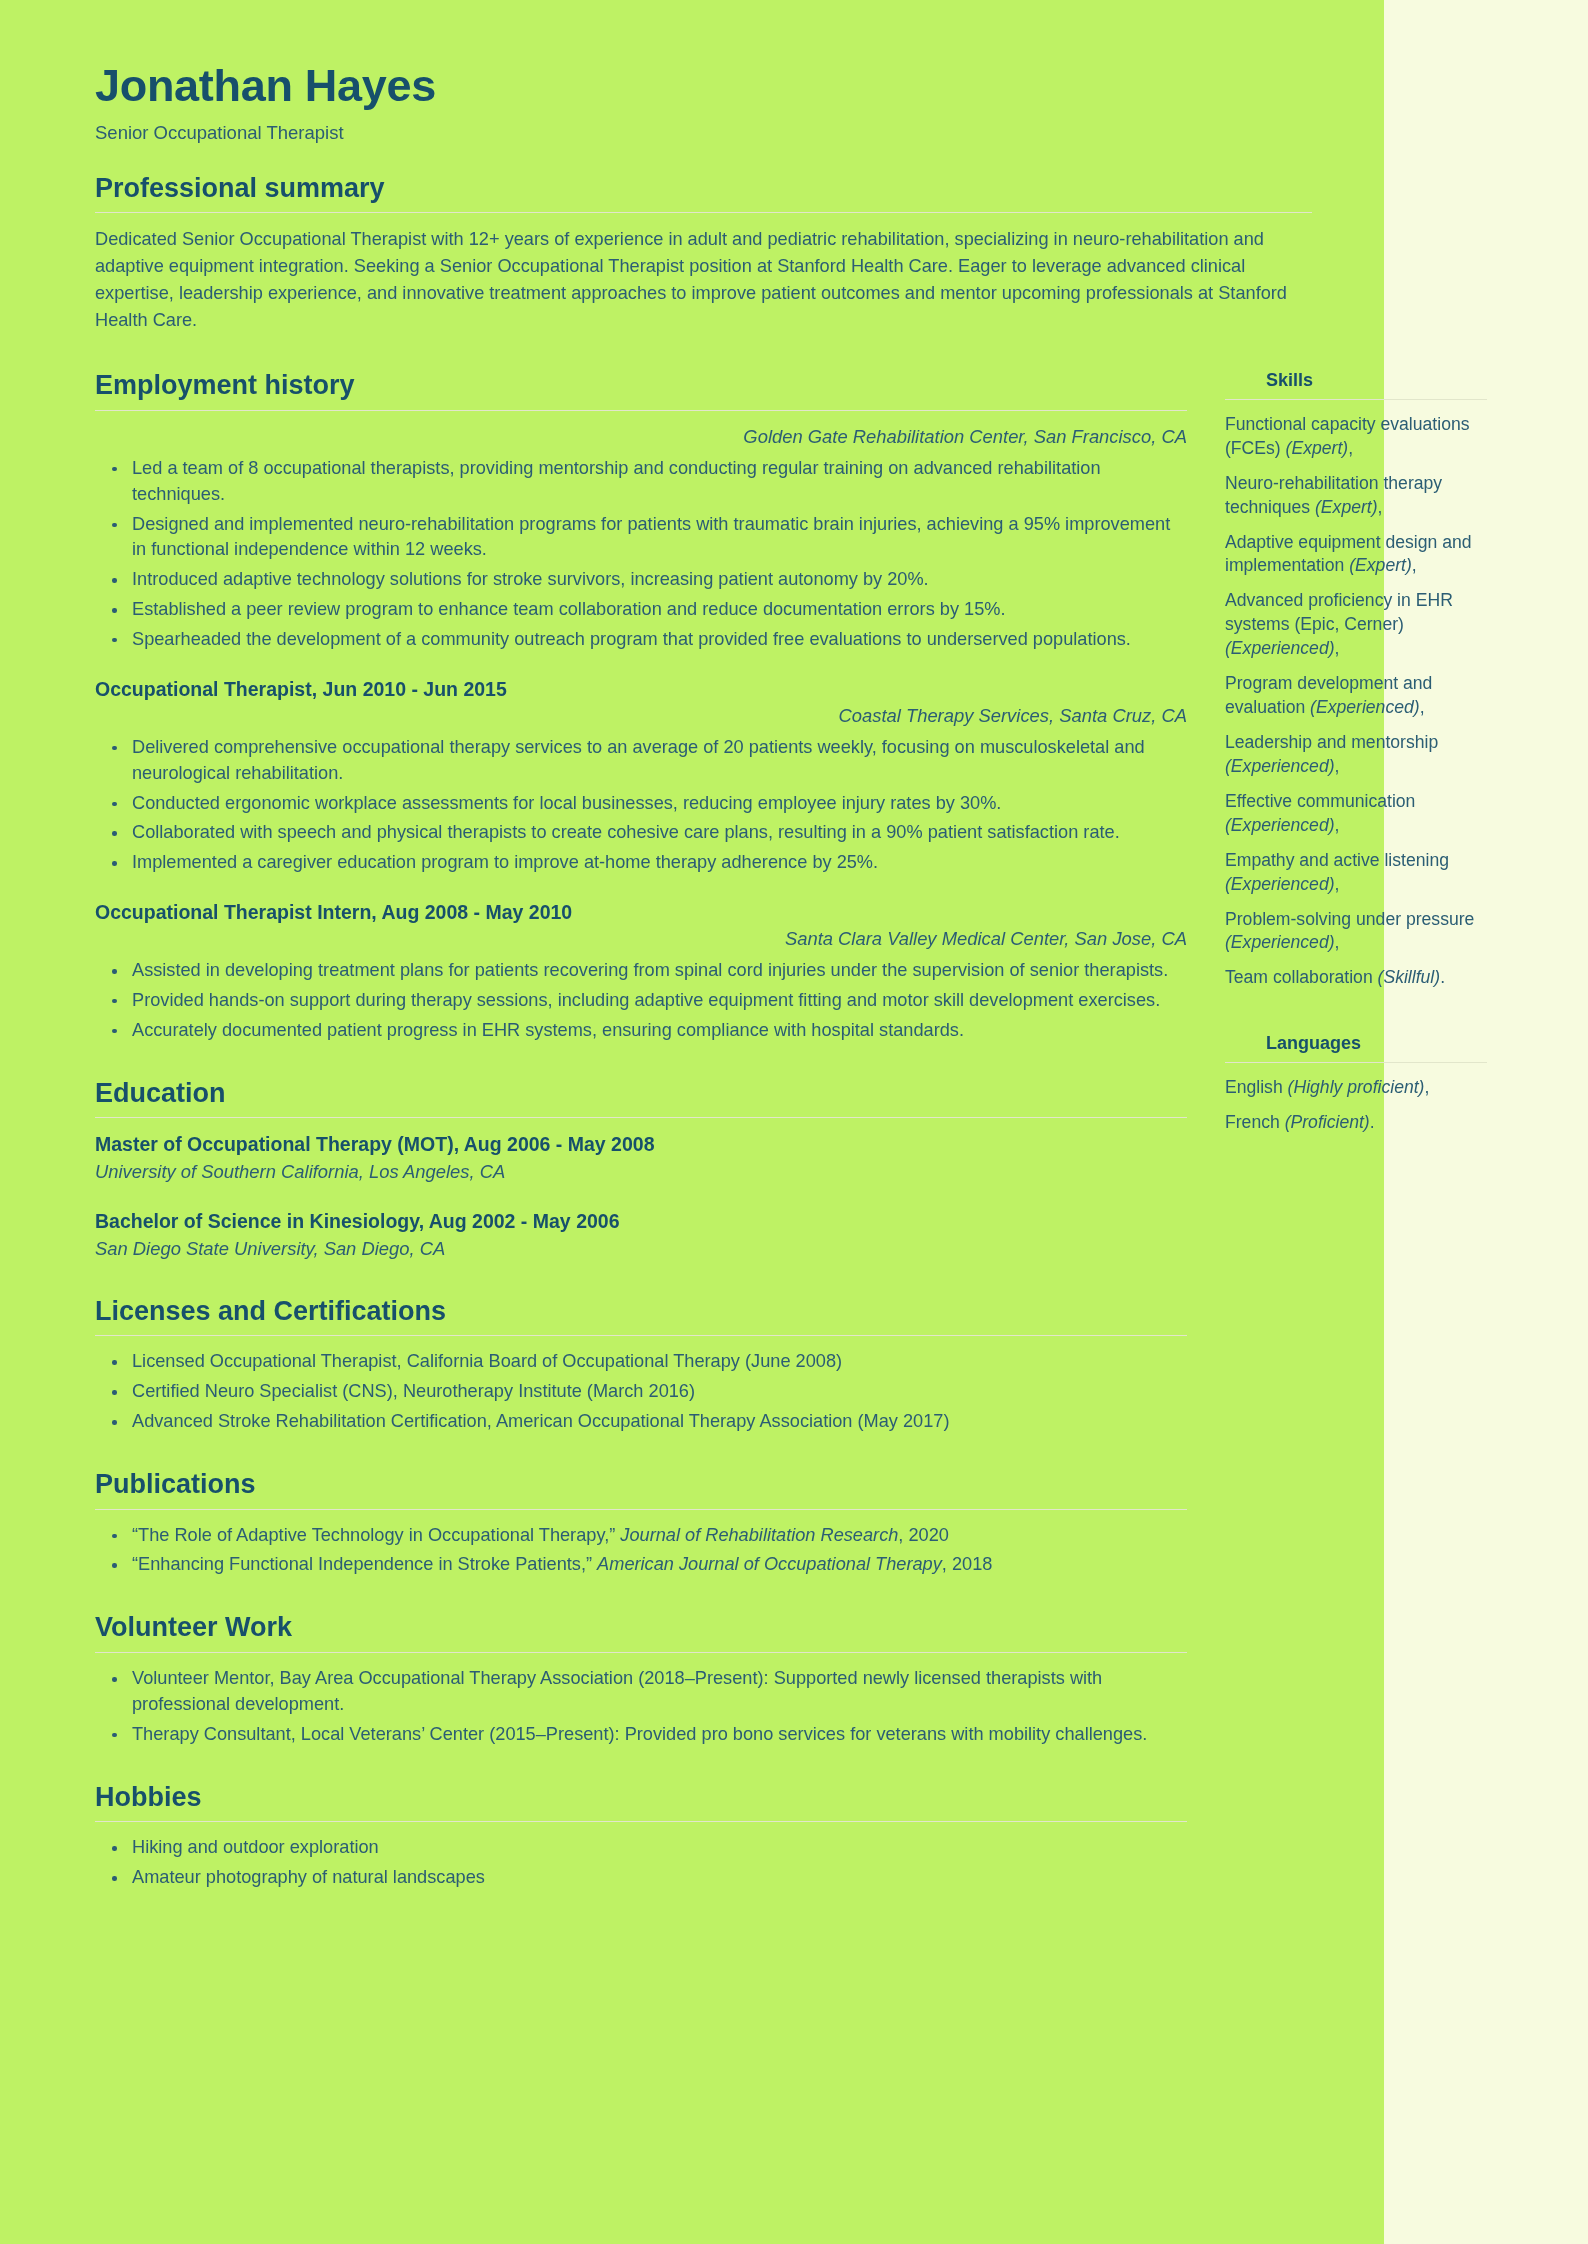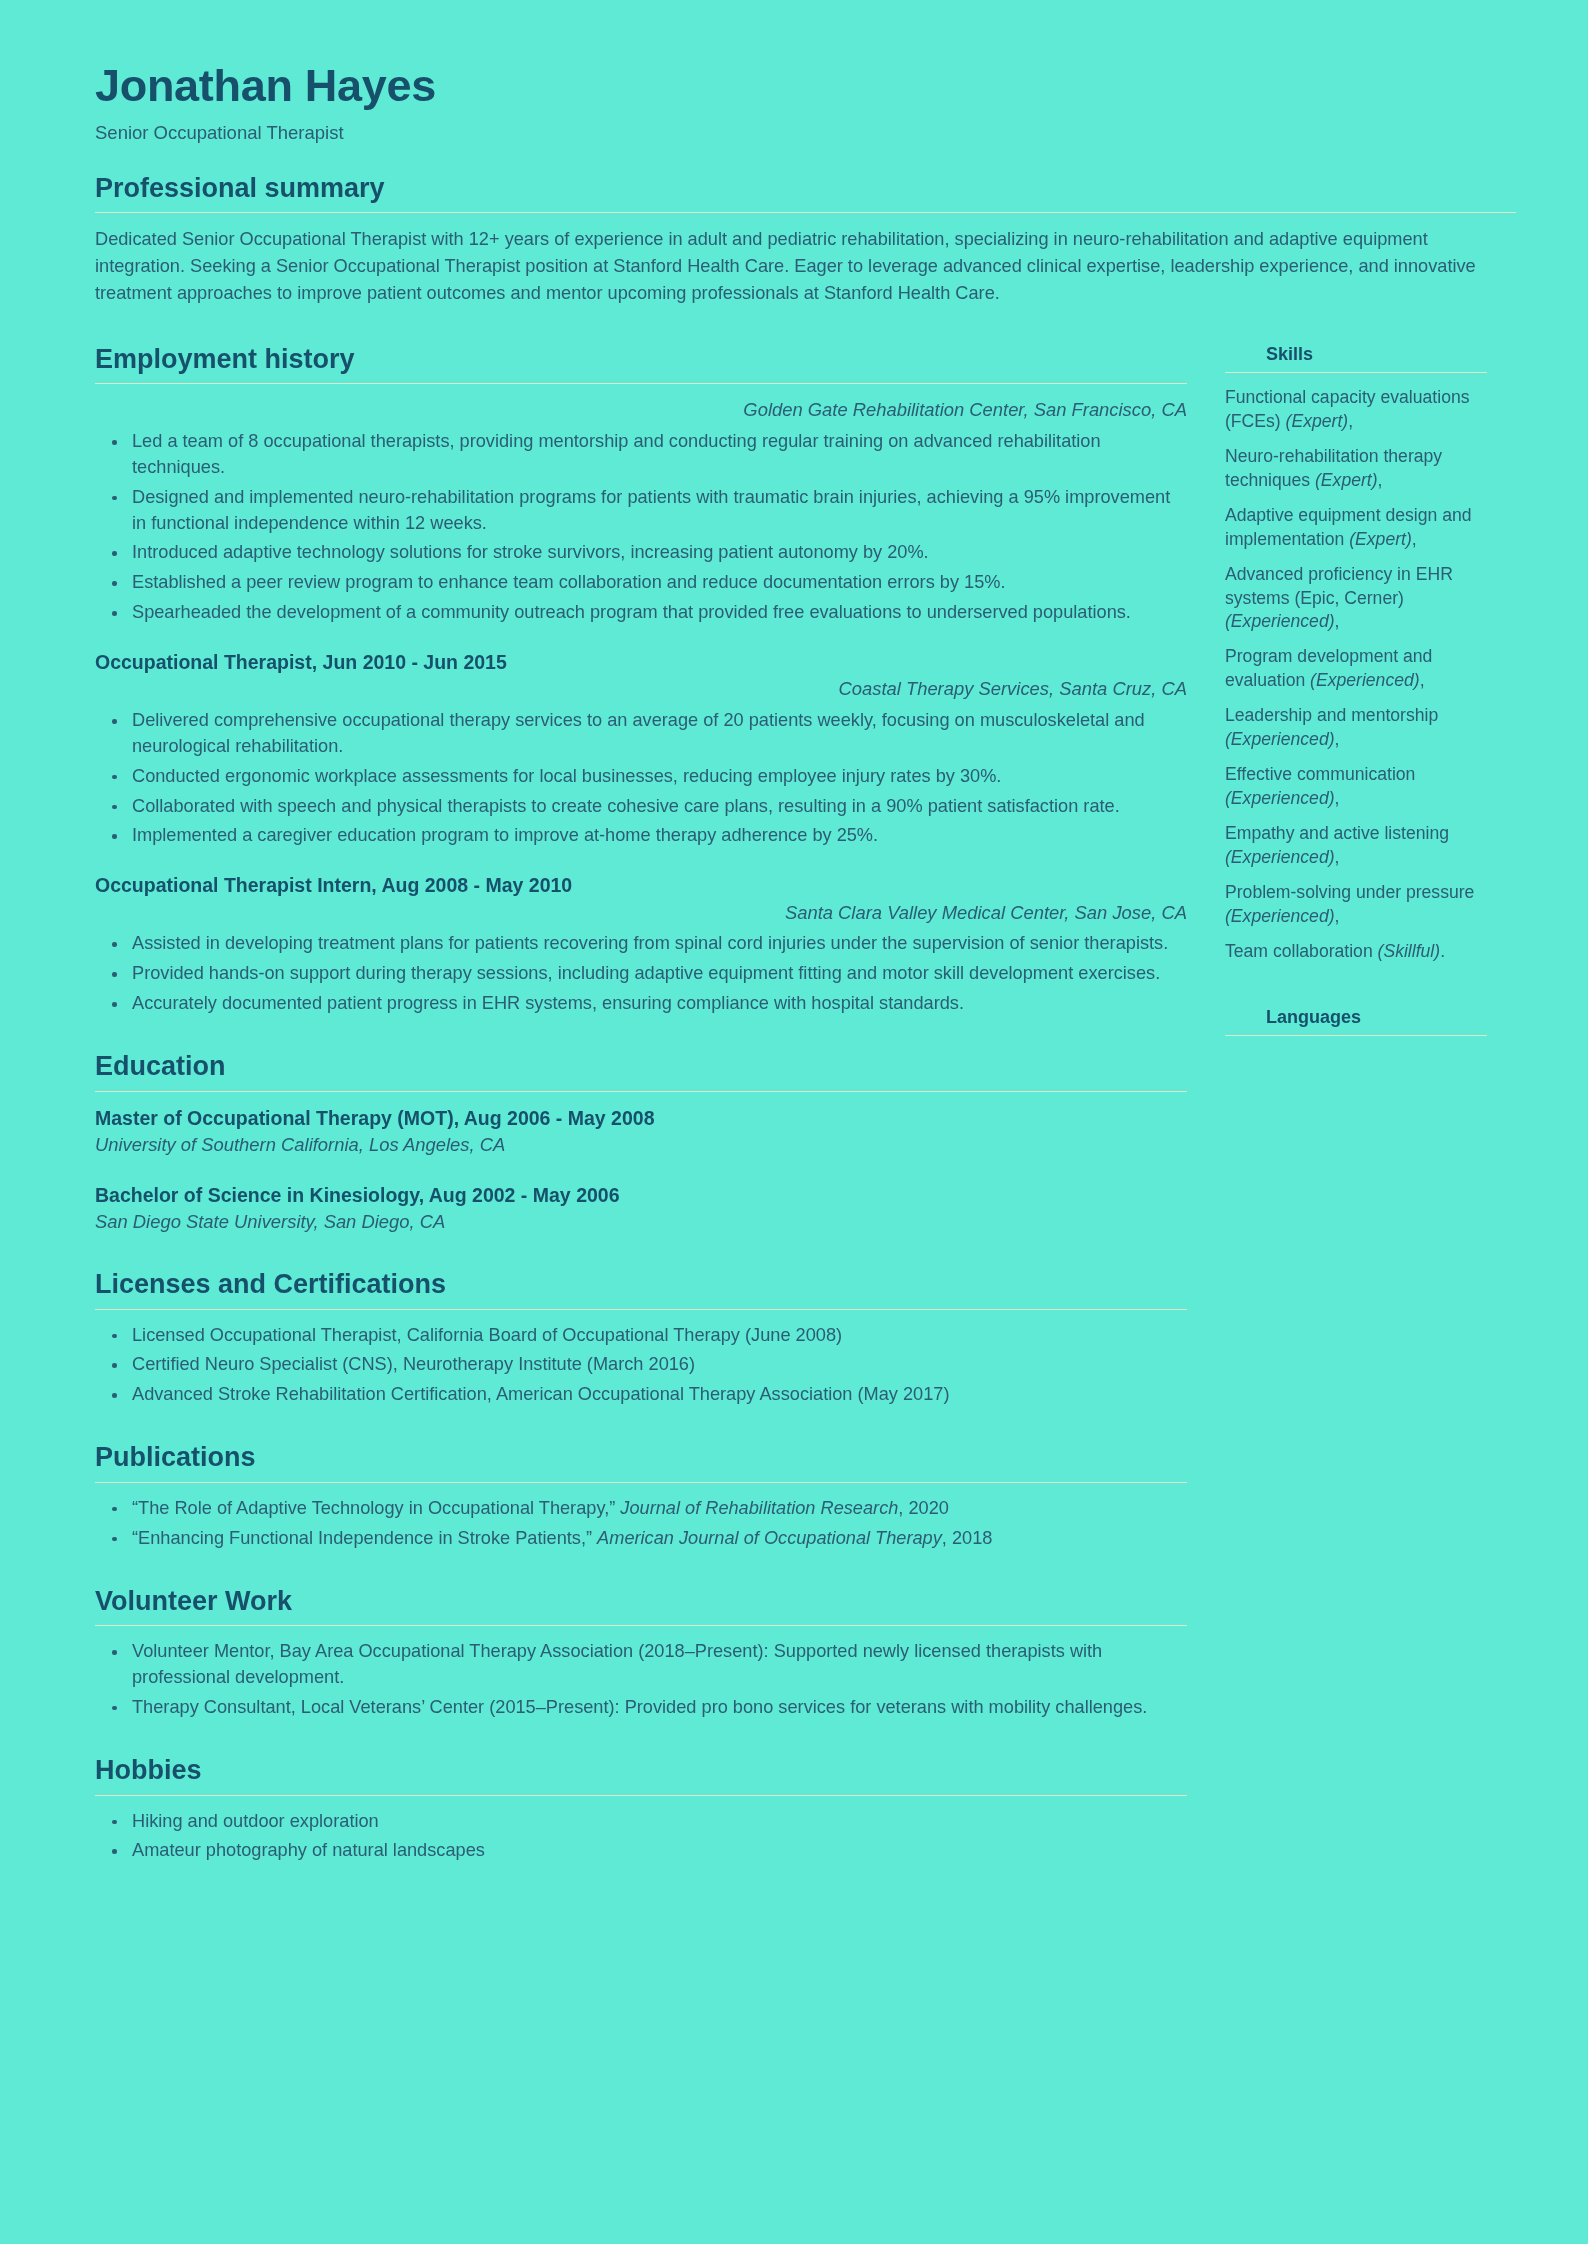--- a/index.html
+++ b/index.html
@@ -9,24 +9,24 @@
   body {
     width: 1588px;
     height: 2244px;
     background: #f7fbdf;
     font-family: "Liberation Sans", sans-serif;
     color: #1f4d63;
     -webkit-font-smoothing: antialiased;
   }
   .page {
     box-sizing: border-box;
-    width: 1588px;
+    width: 1384px;
     height: 2244px;
     padding: 62px 72px 0 95px;
-    background: #5eead4;
+    background: #bef264;
     position: relative;
   }
 
   
   .hdr-name {
     font-size: 45px;
     font-weight: bold;
     color: #17506b;
     letter-spacing: -0.3px;
     line-height: 1.06;
@@ -295,17 +295,21 @@
             <li><span>Effective communication </span><em>(Experienced)</em><span>,</span></li>
             <li><span>Empathy and active listening </span><em>(Experienced)</em><span>,</span></li>
             <li><span>Problem-solving under pressure </span><em>(Experienced)</em><span>,</span></li>
             <li><span>Team collaboration </span><em>(Skillful)</em><span>.</span></li>
           </ul>
       </div>
 
       <div class="side-block-2">
         <h2 class="sec-h small">Languages</h2>
         <div class="rule"></div>
+        <ul class="side-list" id="languages-container">
+            <li><span>English </span><em>(Highly proficient)</em><span>,</span></li>
+            <li><span>French </span><em>(Proficient)</em><span>.</span></li>
+          </ul>
       </div>
 
     </div>
   </div>
 </div>
 
 </body></html>

